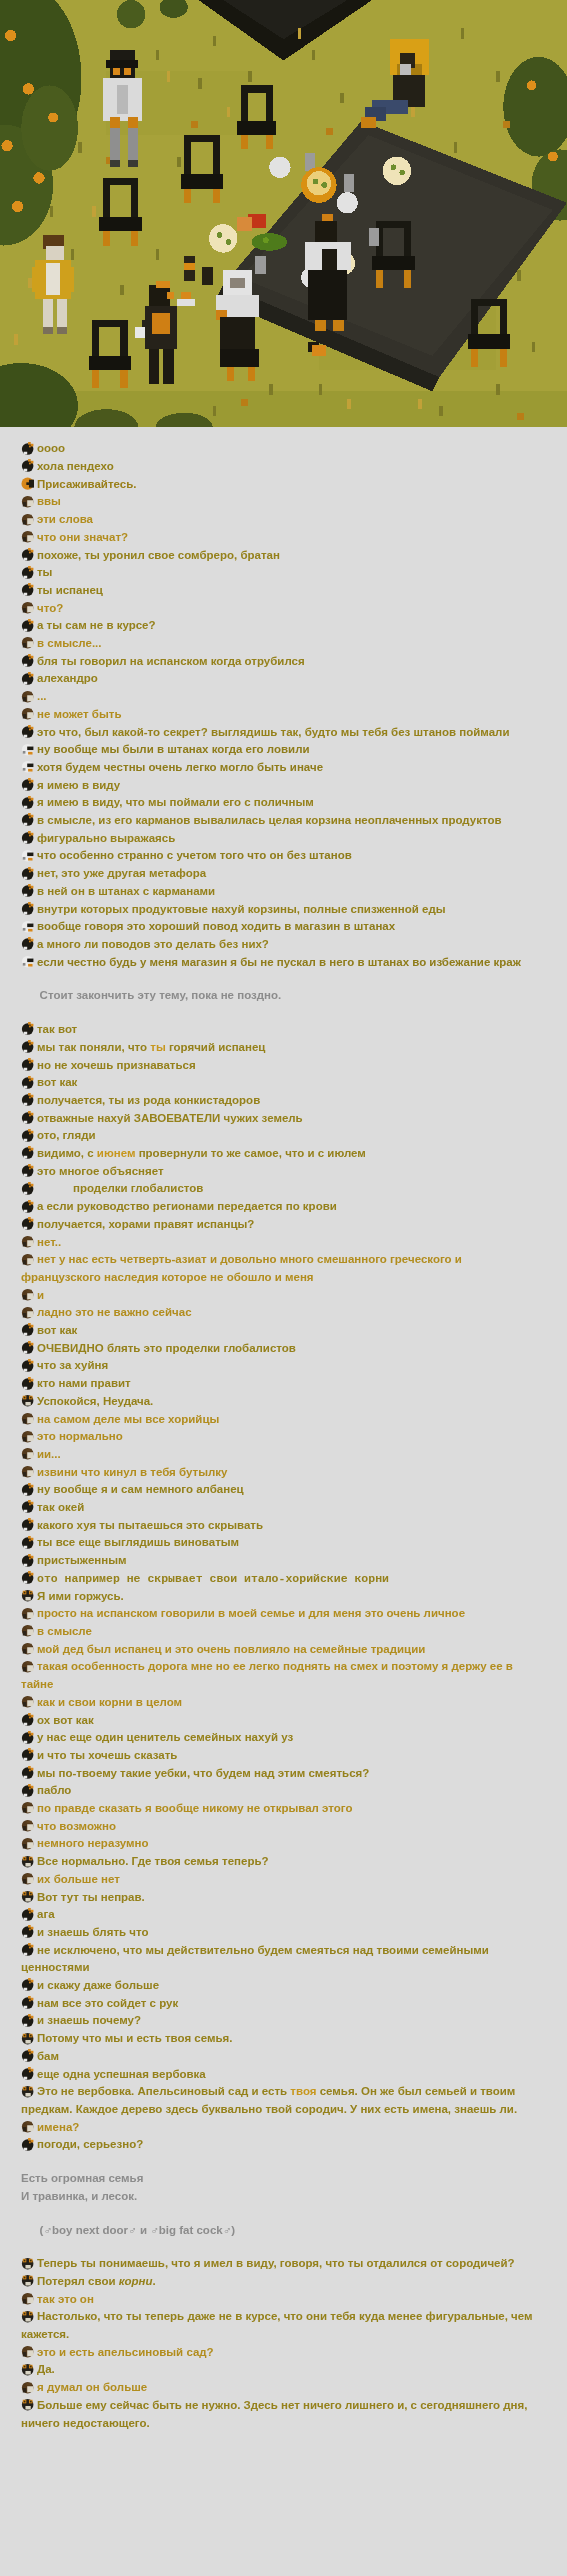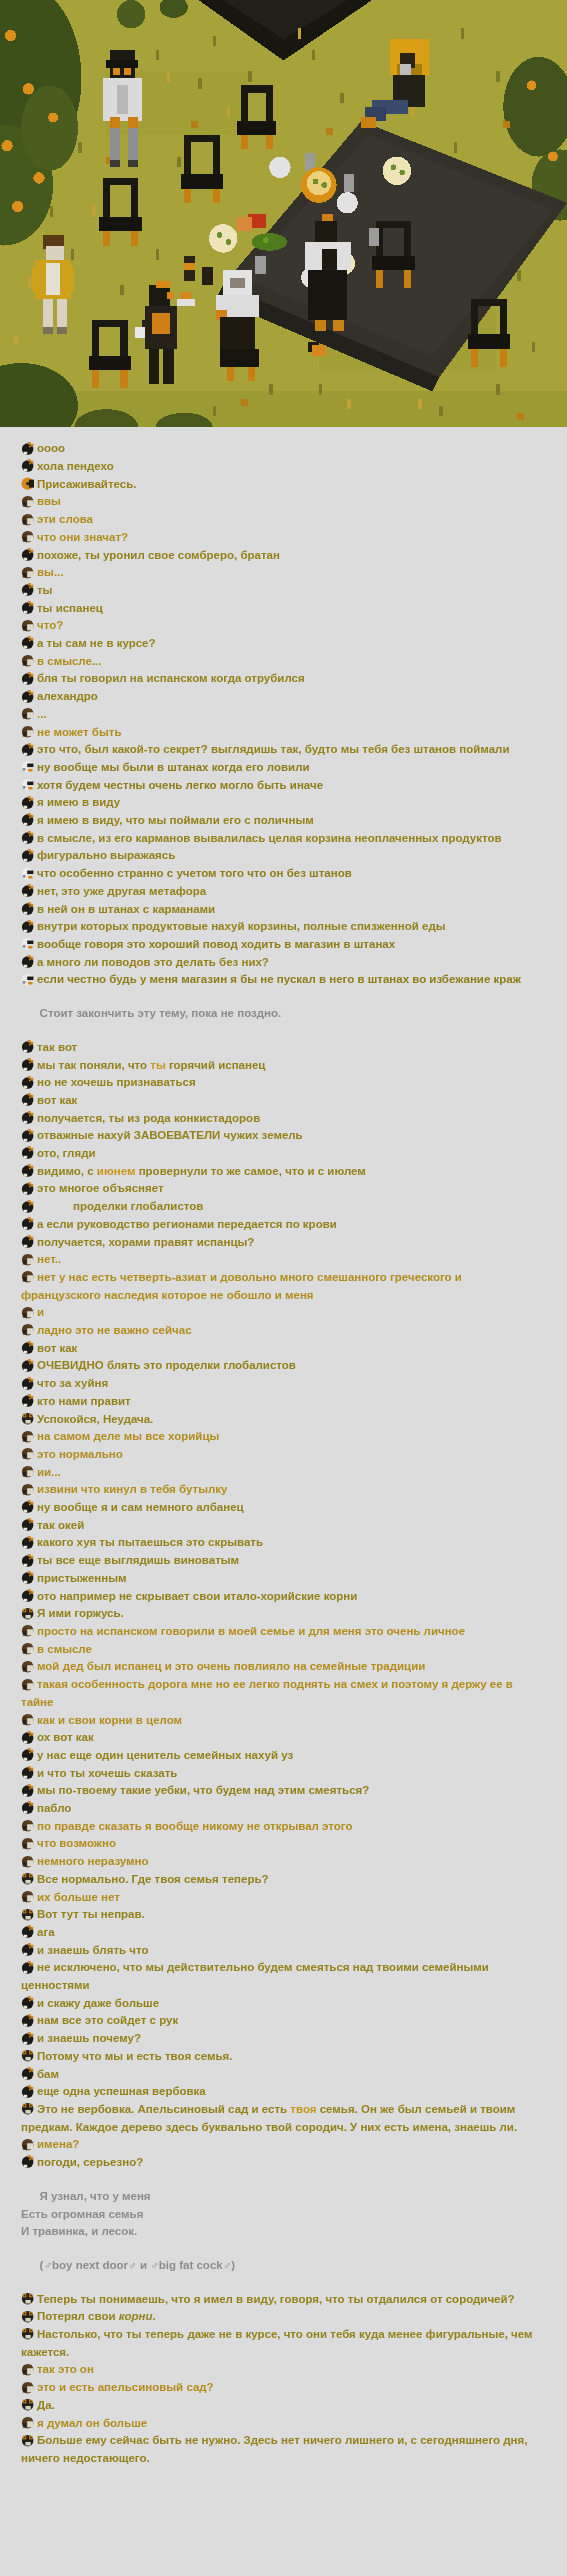--- a/index.html
+++ b/index.html
@@ -332,23 +332,20 @@
       </svg><span class="text" style="color: rgb(178, 141, 30);">эти слова</span></div>
 
   <div class="msg"><svg class="av" viewBox="0 0 15 15" width="13.3" height="13.3">
         <use href="#av-brown"></use>
       </svg><span class="text" style="color: rgb(178, 141, 30);">что они значат?</span></div>
 
   <div class="msg"><svg class="av" viewBox="0 0 15 15" width="13.3" height="13.3">
         <use href="#av-dark"></use>
       </svg><span class="text" style="color: rgb(149, 129, 27);">похоже, ты уронил свое сомбреро, братан</span></div>
 
-  <div class="msg"><svg class="av" viewBox="0 0 15 15" width="13.3" height="13.3">
-        <use href="#av-brown"></use>
-      </svg><span class="text" style="color: rgb(178, 141, 30);">вы...</span></div>
 
   <div class="msg"><svg class="av" viewBox="0 0 15 15" width="13.3" height="13.3">
         <use href="#av-dark"></use>
       </svg><span class="text" style="color: rgb(149, 129, 27);">ты</span></div>
 
   <div class="msg"><svg class="av" viewBox="0 0 15 15" width="13.3" height="13.3">
         <use href="#av-dark"></use>
       </svg><span class="text" style="color: rgb(149, 129, 27);">ты испанец</span></div>
 
   <div class="msg"><svg class="av" viewBox="0 0 15 15" width="13.3" height="13.3">
@@ -553,21 +550,21 @@
   <div class="msg"><svg class="av" viewBox="0 0 15 15" width="13.3" height="13.3">
         <use href="#av-dark"></use>
       </svg><span class="text" style="color: rgb(149, 129, 27);">ты все еще выглядишь виноватым</span></div>
 
   <div class="msg"><svg class="av" viewBox="0 0 15 15" width="13.3" height="13.3">
         <use href="#av-dark"></use>
       </svg><span class="text" style="color: rgb(149, 129, 27);">пристыженным</span></div>
 
   <div class="msg"><svg class="av" viewBox="0 0 15 15" width="13.3" height="13.3">
         <use href="#av-dark"></use>
-      </svg><span class="text" style="color: rgb(149, 129, 27);">ото например не скрывает свои итало-хорийские корни</span></div>
+      </svg><span class="text" style="color: rgb(149, 129, 27); font-family: Liberation Mono, monospace;">ото например не скрывает свои итало-хорийские корни</span></div>
 
   <div class="msg"><svg class="av" viewBox="0 0 15 15" width="13.3" height="13.3">
         <use href="#av-goggles"></use>
       </svg><span class="text" style="color: rgb(149, 129, 27);">Я ими горжусь.</span></div>
 
   <div class="msg"><svg class="av" viewBox="0 0 15 15" width="13.3" height="13.3">
         <use href="#av-brown"></use>
       </svg><span class="text" style="color: rgb(178, 141, 30);">просто на испанском говорили в моей семье и для меня это очень личное</span></div>
 
   <div class="msg"><svg class="av" viewBox="0 0 15 15" width="13.3" height="13.3">
@@ -672,42 +669,41 @@
       </svg><span class="text" style="color: rgb(149, 129, 27);"><span>Это не вербовка. Апельсиновый сад и есть </span><span class="hl" style="color: rgb(199, 151, 29);">твоя</span><span> семья. Он же был семьей и твоим предкам. Каждое дерево здесь буквально твой сородич. У них есть имена, знаешь ли.</span></span></div>
 
   <div class="msg"><svg class="av" viewBox="0 0 15 15" width="13.3" height="13.3">
         <use href="#av-brown"></use>
       </svg><span class="text" style="color: rgb(178, 141, 30);">имена?</span></div>
 
   <div class="msg"><svg class="av" viewBox="0 0 15 15" width="13.3" height="13.3">
         <use href="#av-dark"></use>
       </svg><span class="text" style="color: rgb(149, 129, 27);">погоди, серьезно?</span></div>
 <div class="narration">
-      <div class="ind">Я узнал, что у меня</div>
       <div class="">Есть огромная семья</div>
       <div class="">И травинка, и лесок.</div>
     </div>
     <div class="narration">
       <div class="ind">(♂boy next door♂ и ♂big fat cock♂)</div>
     </div>
   <div class="msg"><svg class="av" viewBox="0 0 15 15" width="13.3" height="13.3">
         <use href="#av-goggles"></use>
       </svg><span class="text" style="color: rgb(149, 129, 27);">Теперь ты понимаешь, что я имел в виду, говоря, что ты отдалился от сородичей?</span></div>
 
   <div class="msg"><svg class="av" viewBox="0 0 15 15" width="13.3" height="13.3">
         <use href="#av-goggles"></use>
       </svg><span class="text" style="color: rgb(149, 129, 27);"><span>Потерял свои </span><span class="it">корни</span><span>.</span></span></div>
 
   <div class="msg"><svg class="av" viewBox="0 0 15 15" width="13.3" height="13.3">
+        <use href="#av-brown"></use>
+      </svg><span class="text" style="color: rgb(178, 141, 30);">так это он</span></div>
+
+  <div class="msg"><svg class="av" viewBox="0 0 15 15" width="13.3" height="13.3">
         <use href="#av-goggles"></use>
       </svg><span class="text" style="color: rgb(149, 129, 27);">Настолько, что ты теперь даже не в курсе, что они тебя куда менее фигуральные, чем кажется.</span></div>
-
-  <div class="msg"><svg class="av" viewBox="0 0 15 15" width="13.3" height="13.3">
-        <use href="#av-brown"></use>
-      </svg><span class="text" style="color: rgb(178, 141, 30);">так это он</span></div>
 
   <div class="msg"><svg class="av" viewBox="0 0 15 15" width="13.3" height="13.3">
         <use href="#av-brown"></use>
       </svg><span class="text" style="color: rgb(178, 141, 30);">это и есть апельсиновый сад?</span></div>
 
   <div class="msg"><svg class="av" viewBox="0 0 15 15" width="13.3" height="13.3">
         <use href="#av-goggles"></use>
       </svg><span class="text" style="color: rgb(149, 129, 27);">Да.</span></div>
 
   <div class="msg"><svg class="av" viewBox="0 0 15 15" width="13.3" height="13.3">

